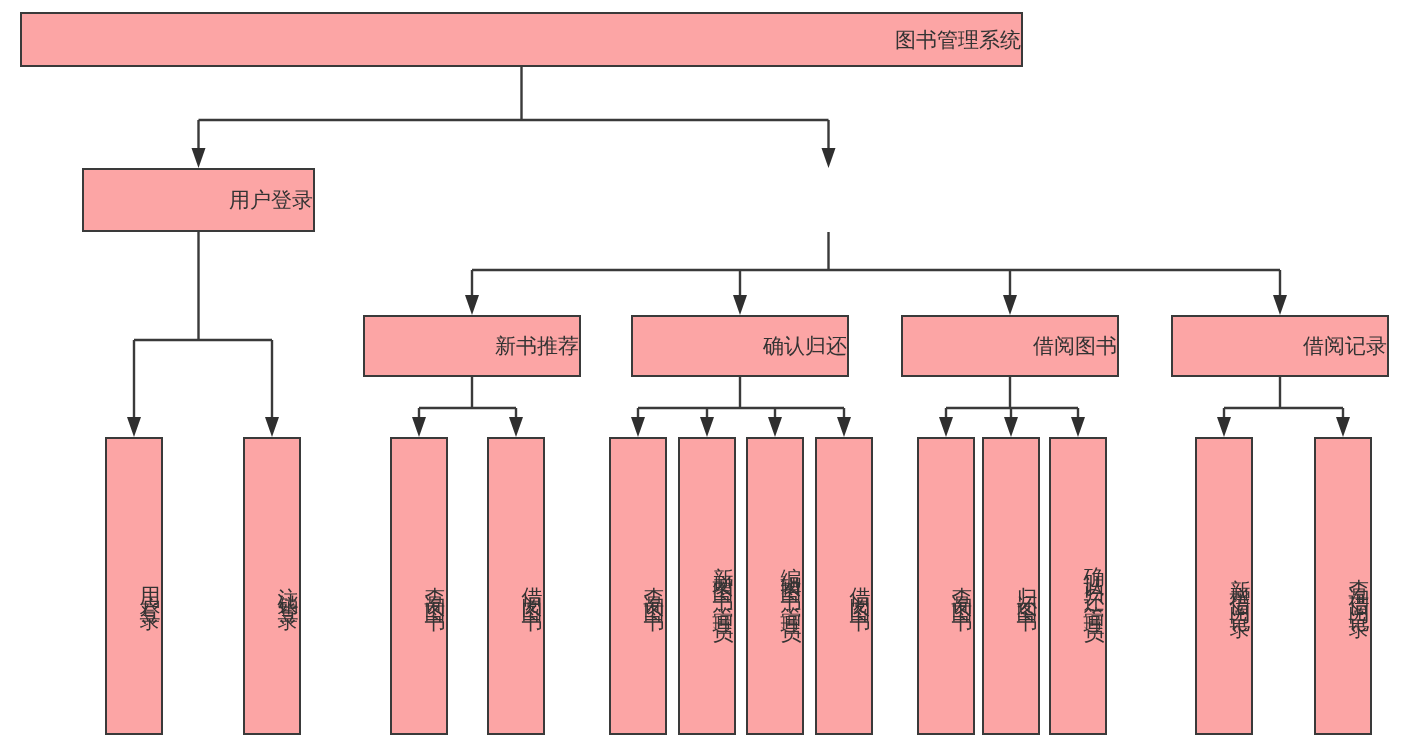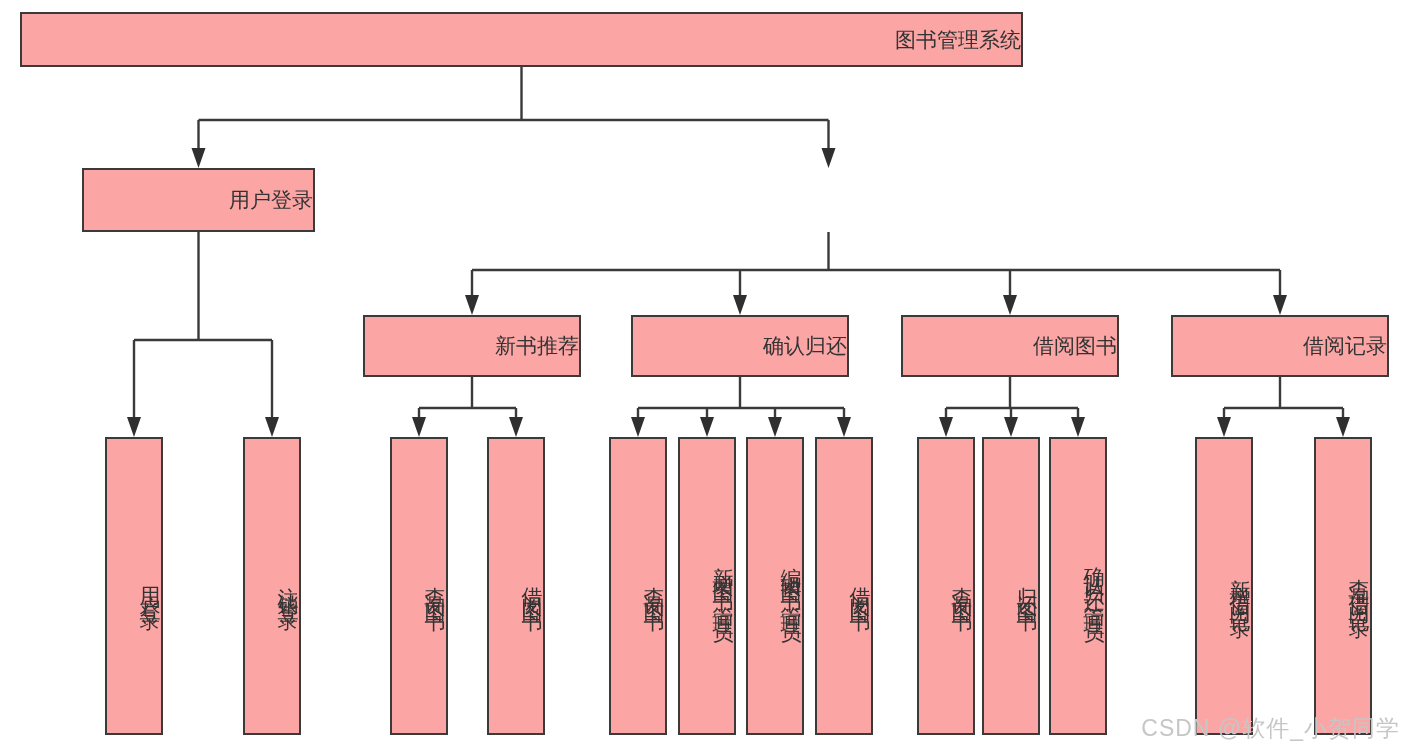--- a/index.html
+++ b/index.html
@@ -127,14 +127,13 @@
     <span class="vlabel">确认归还（管理员）</span>
   </div>
 
   <div class="box leaf" style="left:1195px">
     <span class="vlabel">新增借阅记录</span>
   </div>
   <div class="box leaf" style="left:1314px">
     <span class="vlabel">查询借阅记录</span>
   </div>
 
-  <div class="watermark">CSDN @软件_小贺同学</div>
 </div>
 
 </body></html>

